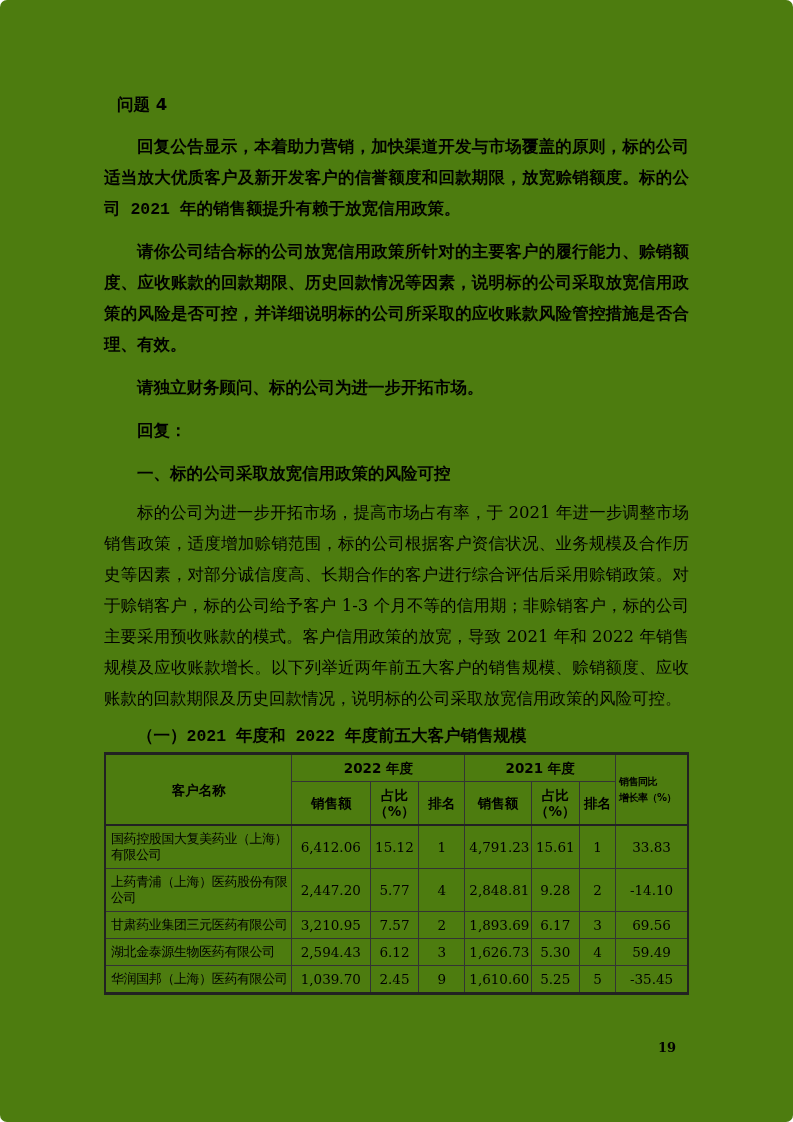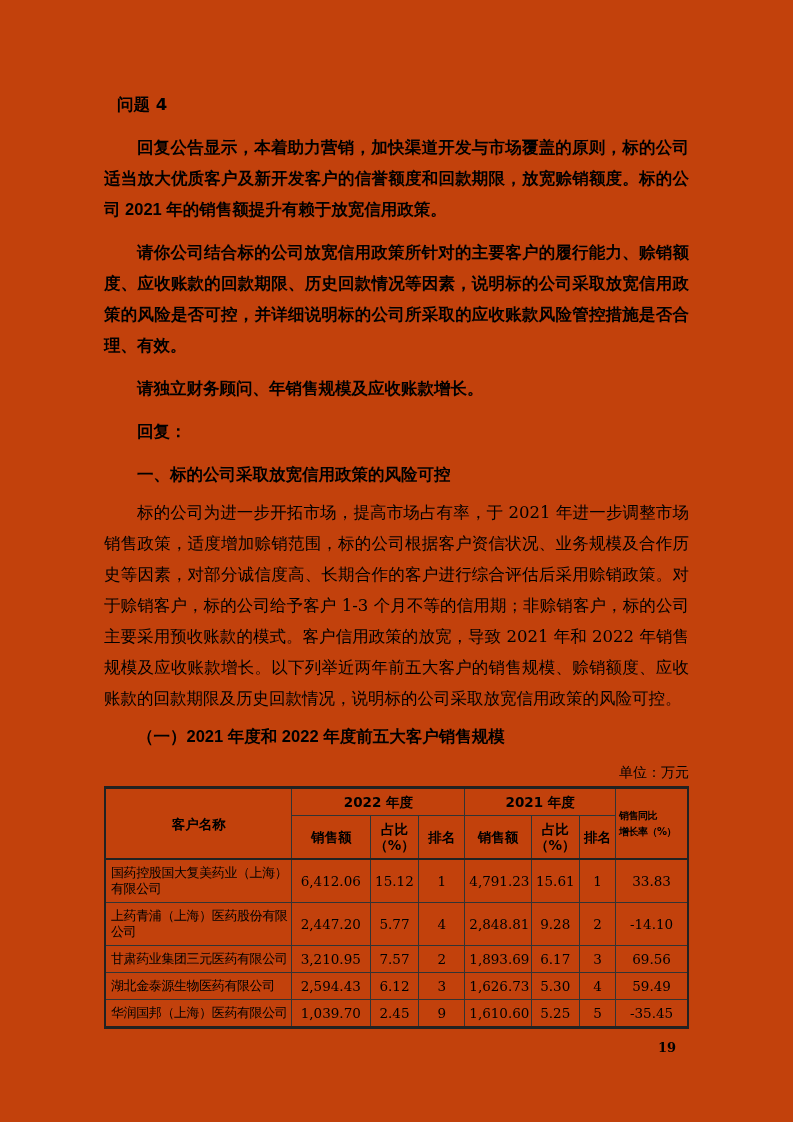--- a/index.html
+++ b/index.html
@@ -1,23 +1,24 @@
 <!DOCTYPE html>
 <html lang="zh"><head>
 <meta charset="utf-8">
 <style>
   html,body{margin:0;padding:0;background:#ffffff;}
   .page{
     position:relative;
     width:793px;height:1122px;
-    background:#c2410c;
+    background:#4d7c0f;
     overflow:hidden;
     margin:0 auto;
     color:#000;
     font-family:"DejaVu Serif","Liberation Serif",serif;
+    border-radius:7px;
   }
   .content{
     position:absolute;
     left:104px;top:0;
     width:585px;
     padding-top:94px;
   }
   .q-title{
     font-family:"DejaVu Sans","Liberation Sans",sans-serif;
     font-weight:bold;
@@ -27,21 +28,21 @@
   }
   p{margin:0;}
   .para{
     font-size:16.5px;
     line-height:31px;
     text-align:justify;
     text-indent:2em;
     margin-bottom:12px;
   }
   .bold-sans{
-    font-family:Liberation Sans, sans-serif;
+    font-family:Liberation Mono, monospace;
     font-weight:bold;
   }
   .reply-label{}
   .section-heading{margin-bottom:7px;}
   .body-para{margin-bottom:7px;}
   .subsection-heading{margin-bottom:0;}
   .unit-note{
     font-size:14px;
     text-align:right;
     margin:12px 0 4px 0;
@@ -103,31 +104,30 @@
 </head>
 <body>
 
 <div class="page">
   <div class="content">
 
     <div class="q-title">问题 4</div>
 
     <p class="para bold-sans">回复公告显示，本着助力营销，加快渠道开发与市场覆盖的原则，标的公司适当放大优质客户及新开发客户的信誉额度和回款期限，放宽赊销额度。标的公司 2021 年的销售额提升有赖于放宽信用政策。</p>
     <p class="para bold-sans">请你公司结合标的公司放宽信用政策所针对的主要客户的履行能力、赊销额度、应收账款的回款期限、历史回款情况等因素，说明标的公司采取放宽信用政策的风险是否可控，并详细说明标的公司所采取的应收账款风险管控措施是否合理、有效。</p>
-    <p class="para bold-sans">请独立财务顾问、年销售规模及应收账款增长。</p>
+    <p class="para bold-sans">请独立财务顾问、标的公司为进一步开拓市场。</p>
 
     <p class="para bold-sans reply-label">回复：</p>
 
     <p class="para bold-sans section-heading">一、标的公司采取放宽信用政策的风险可控</p>
 
     <p class="para body-para">标的公司为进一步开拓市场，提高市场占有率，于 2021 年进一步调整市场销售政策，适度增加赊销范围，标的公司根据客户资信状况、业务规模及合作历史等因素，对部分诚信度高、长期合作的客户进行综合评估后采用赊销政策。对于赊销客户，标的公司给予客户 1-3 个月不等的信用期；非赊销客户，标的公司主要采用预收账款的模式。客户信用政策的放宽，导致 2021 年和 2022 年销售规模及应收账款增长。以下列举近两年前五大客户的销售规模、赊销额度、应收账款的回款期限及历史回款情况，说明标的公司采取放宽信用政策的风险可控。</p>
 
     <p class="para bold-sans subsection-heading">（一）2021 年度和 2022 年度前五大客户销售规模</p>
 
-    <div class="unit-note">单位：万元</div>
 
     <table>
       <colgroup>
         <col style="width:186px">
         <col style="width:78px">
         <col style="width:48px">
         <col style="width:46px">
         <col style="width:66px">
         <col style="width:48px">
         <col style="width:36px">

